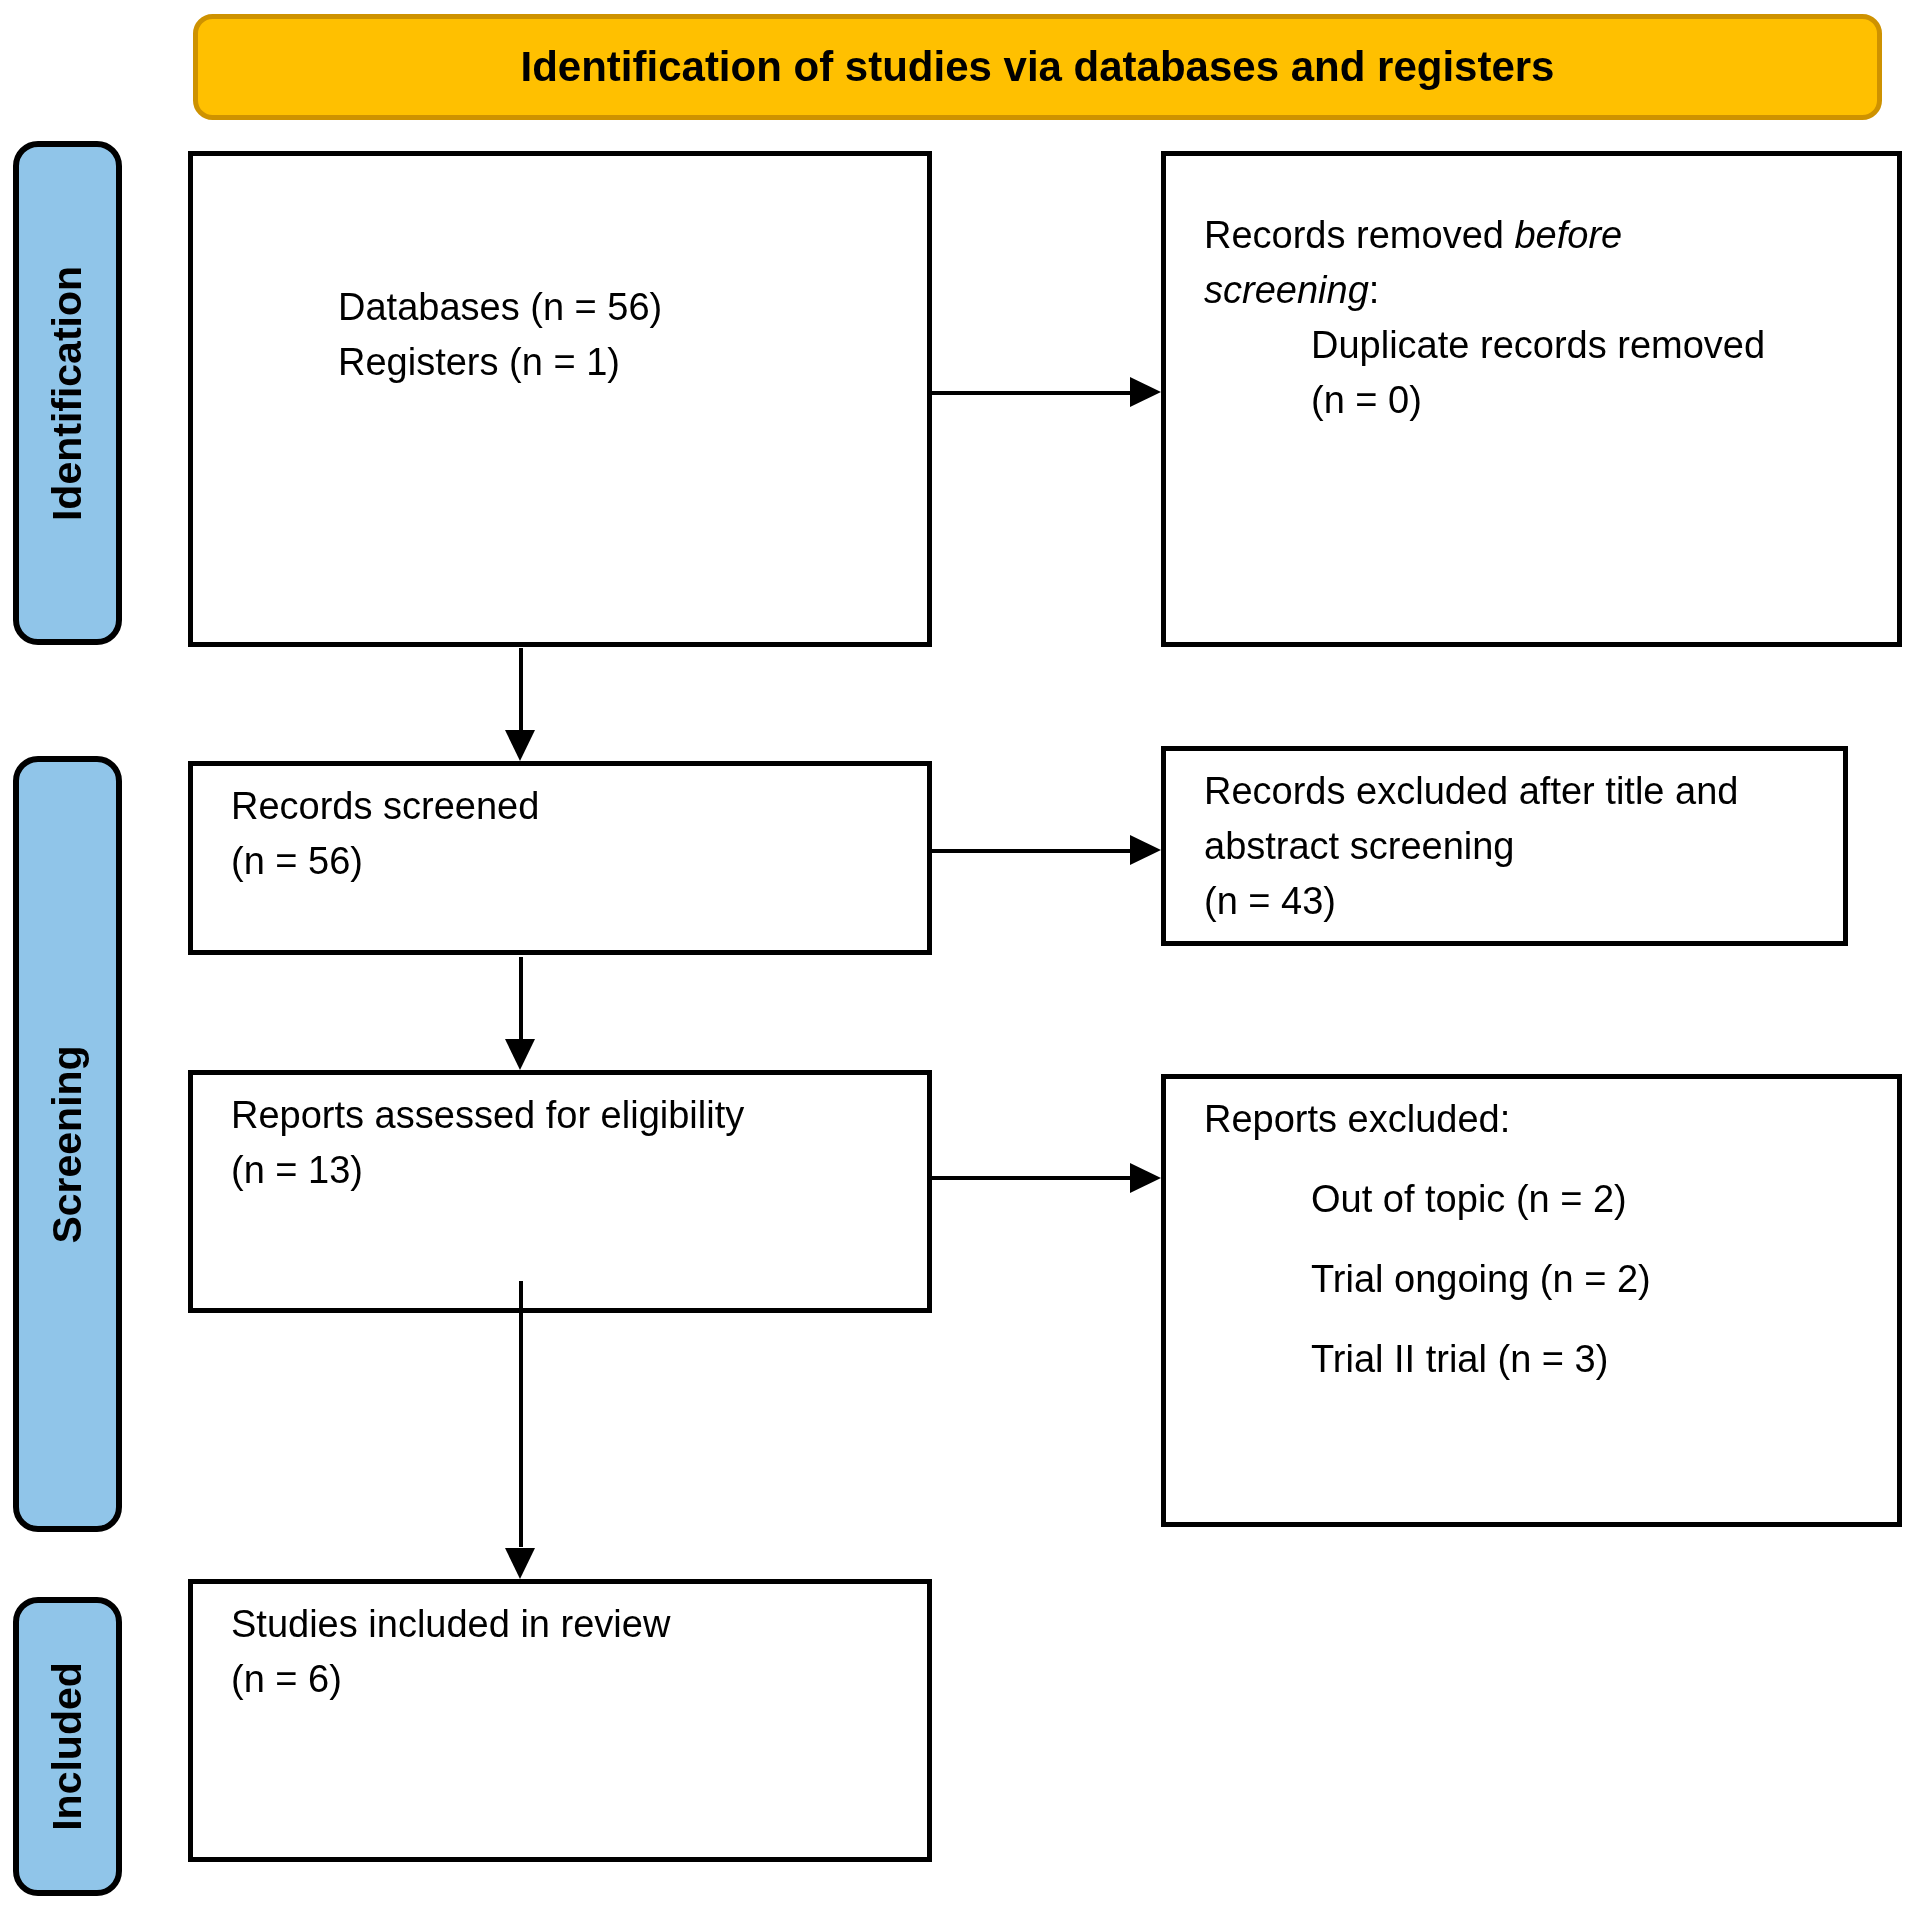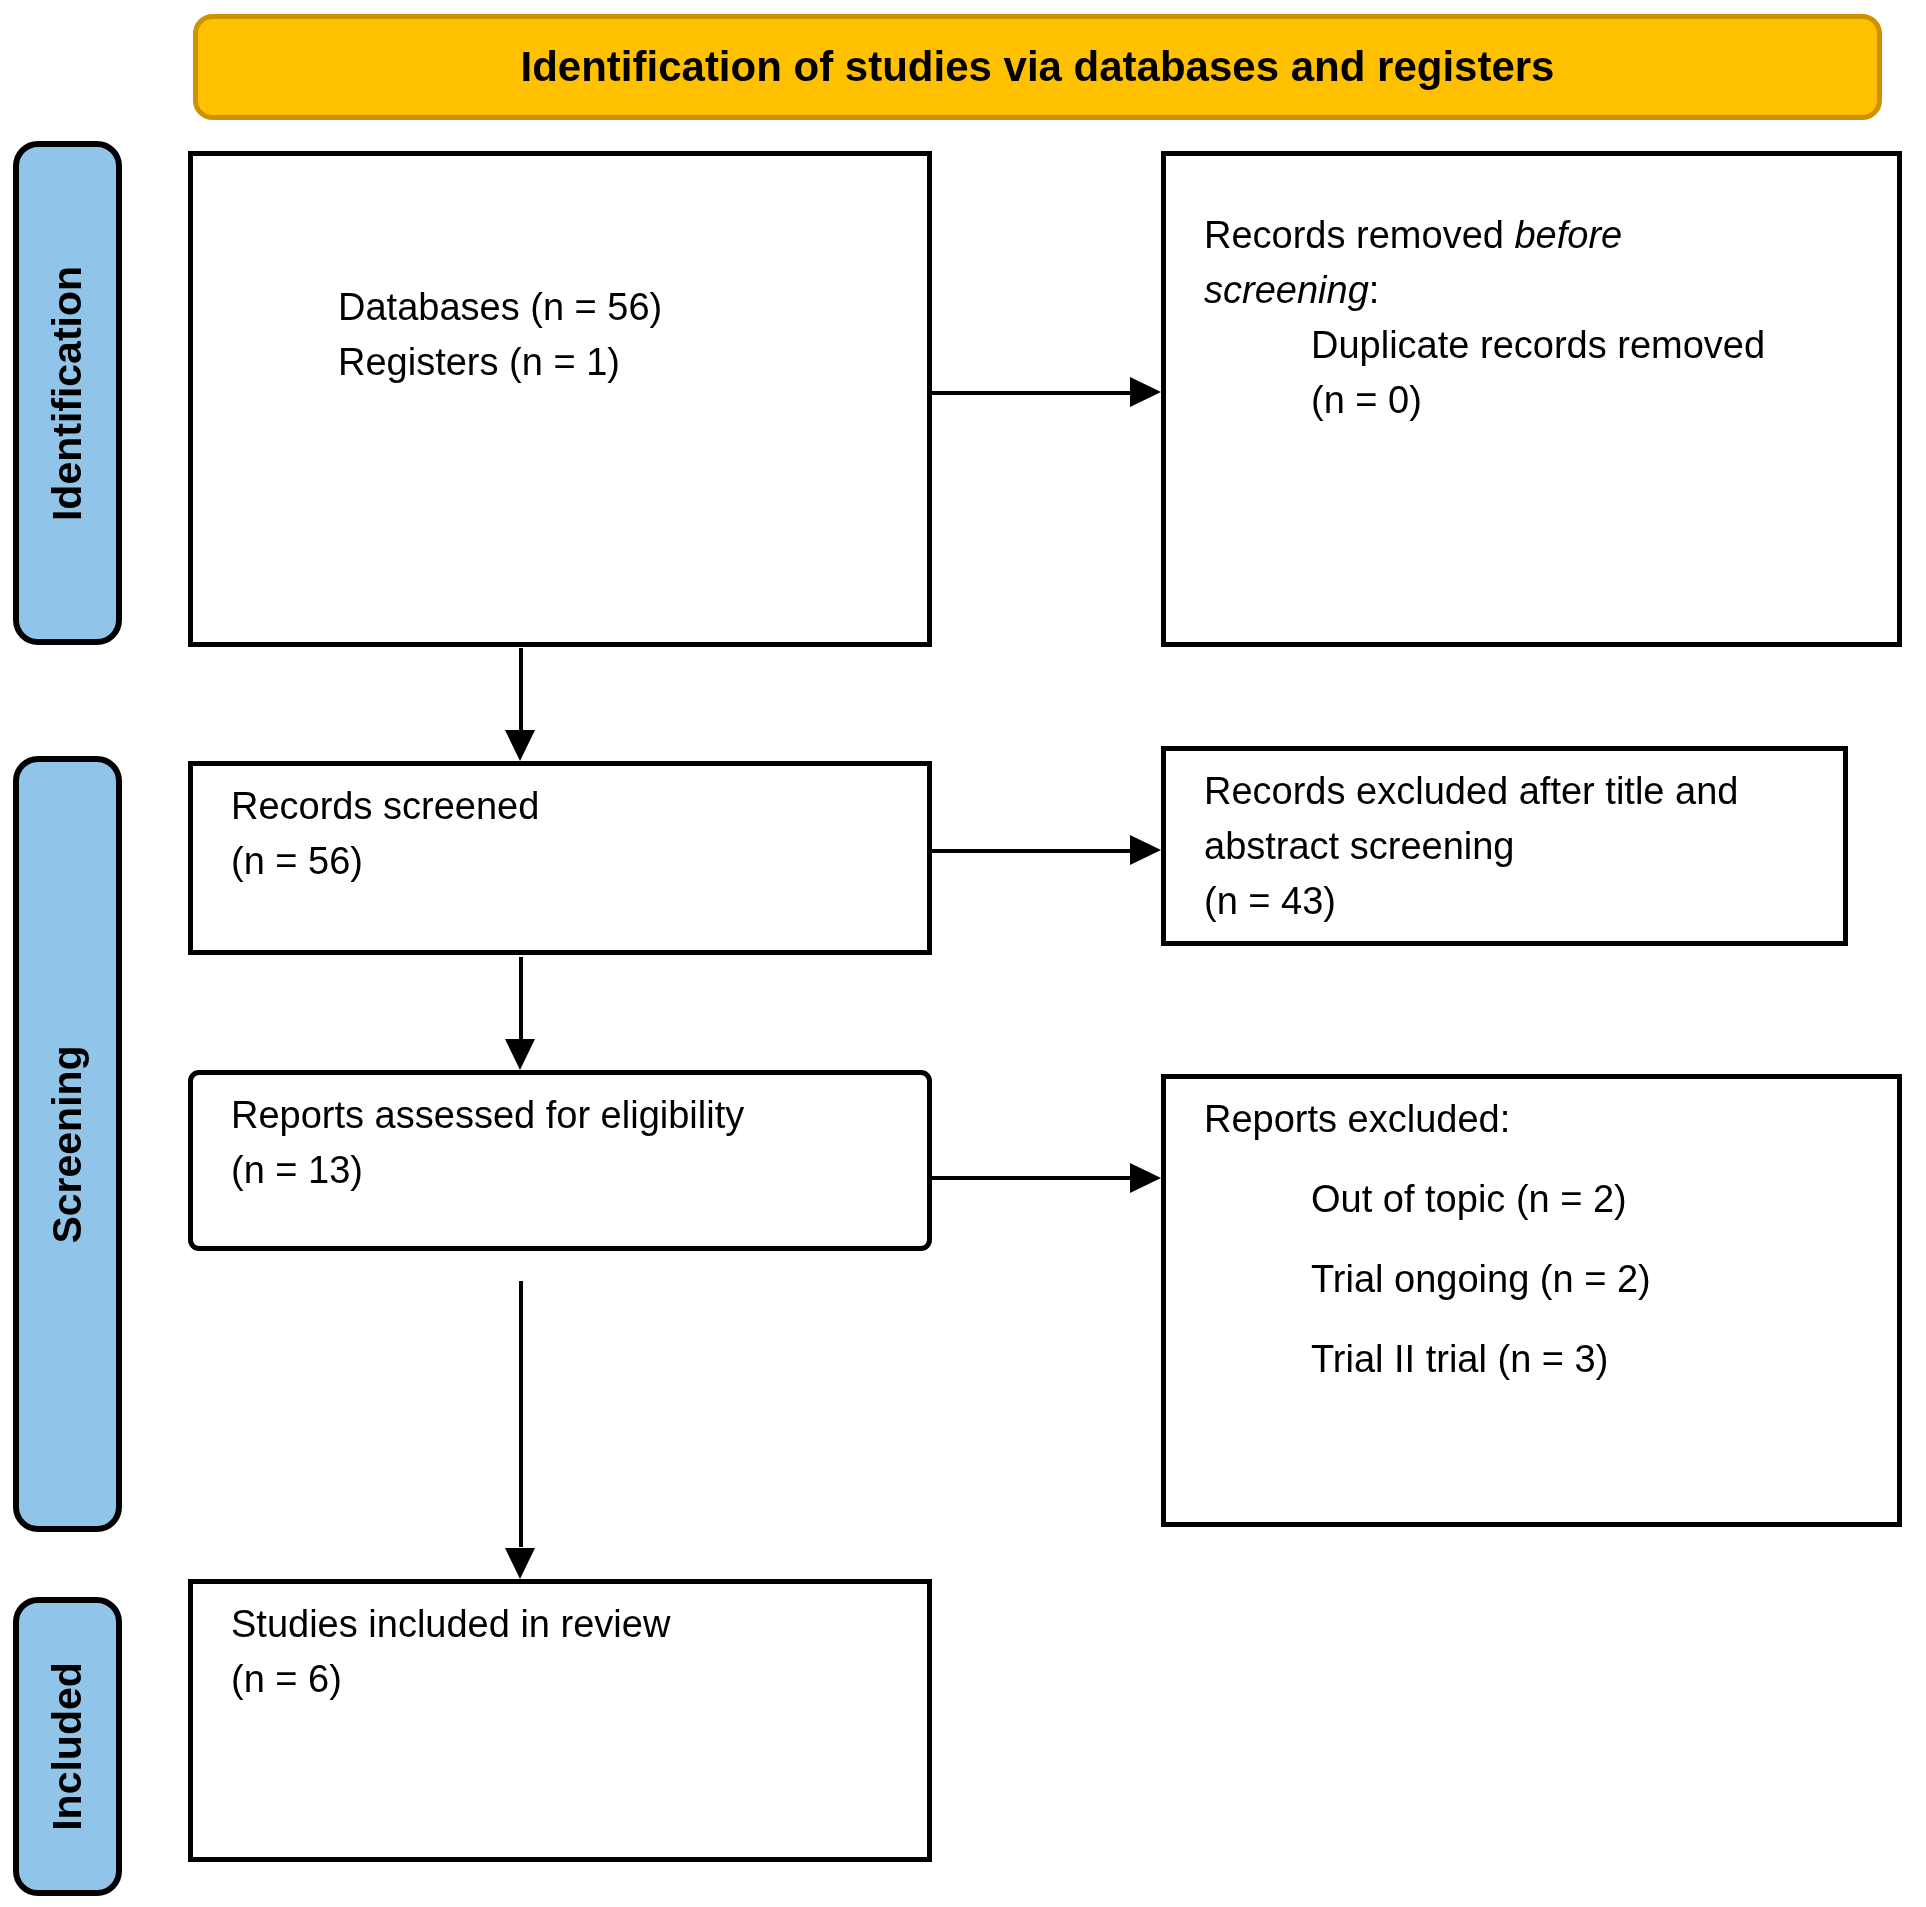--- a/index.html
+++ b/index.html
@@ -73,21 +73,21 @@
     line-height: 55px;
   }
   .line { white-space: nowrap; }
   .indent { margin-left: 107px; }
   .italic { font-style: italic; }
 
   #box-records-identified { left: 188px;  top: 151px;  width: 744px; height: 496px; padding-top: 124px; }
   #box-records-removed    { left: 1161px; top: 151px;  width: 741px; height: 496px; padding-top: 52px; }
   #box-records-screened   { left: 188px;  top: 761px; width: 744px; height: 194px; }
   #box-records-excluded   { left: 1161px; top: 746px; width: 687px; height: 200px; }
-  #box-reports-assessed   { left: 188px;  top: 1070px; width: 744px; height: 181px; border-radius: 11px; }
+  #box-reports-assessed   { left: 188px;  top: 1070px; width: 744px; height: 243px; }
   #box-reports-excluded   { left: 1161px; top: 1074px; width: 741px; height: 453px; gap: 25px; }
   #box-studies-included   { left: 188px;  top: 1579px; width: 744px; height: 283px; }
 
   
   .hline { position: absolute; background: #000000; height: 3.9px; }
   .vline { position: absolute; background: #000000; width: 3.9px; }
   .head-right {
     position: absolute; width: 0; height: 0;
     border-top: 15.7px solid transparent;
     border-bottom: 15.7px solid transparent;

